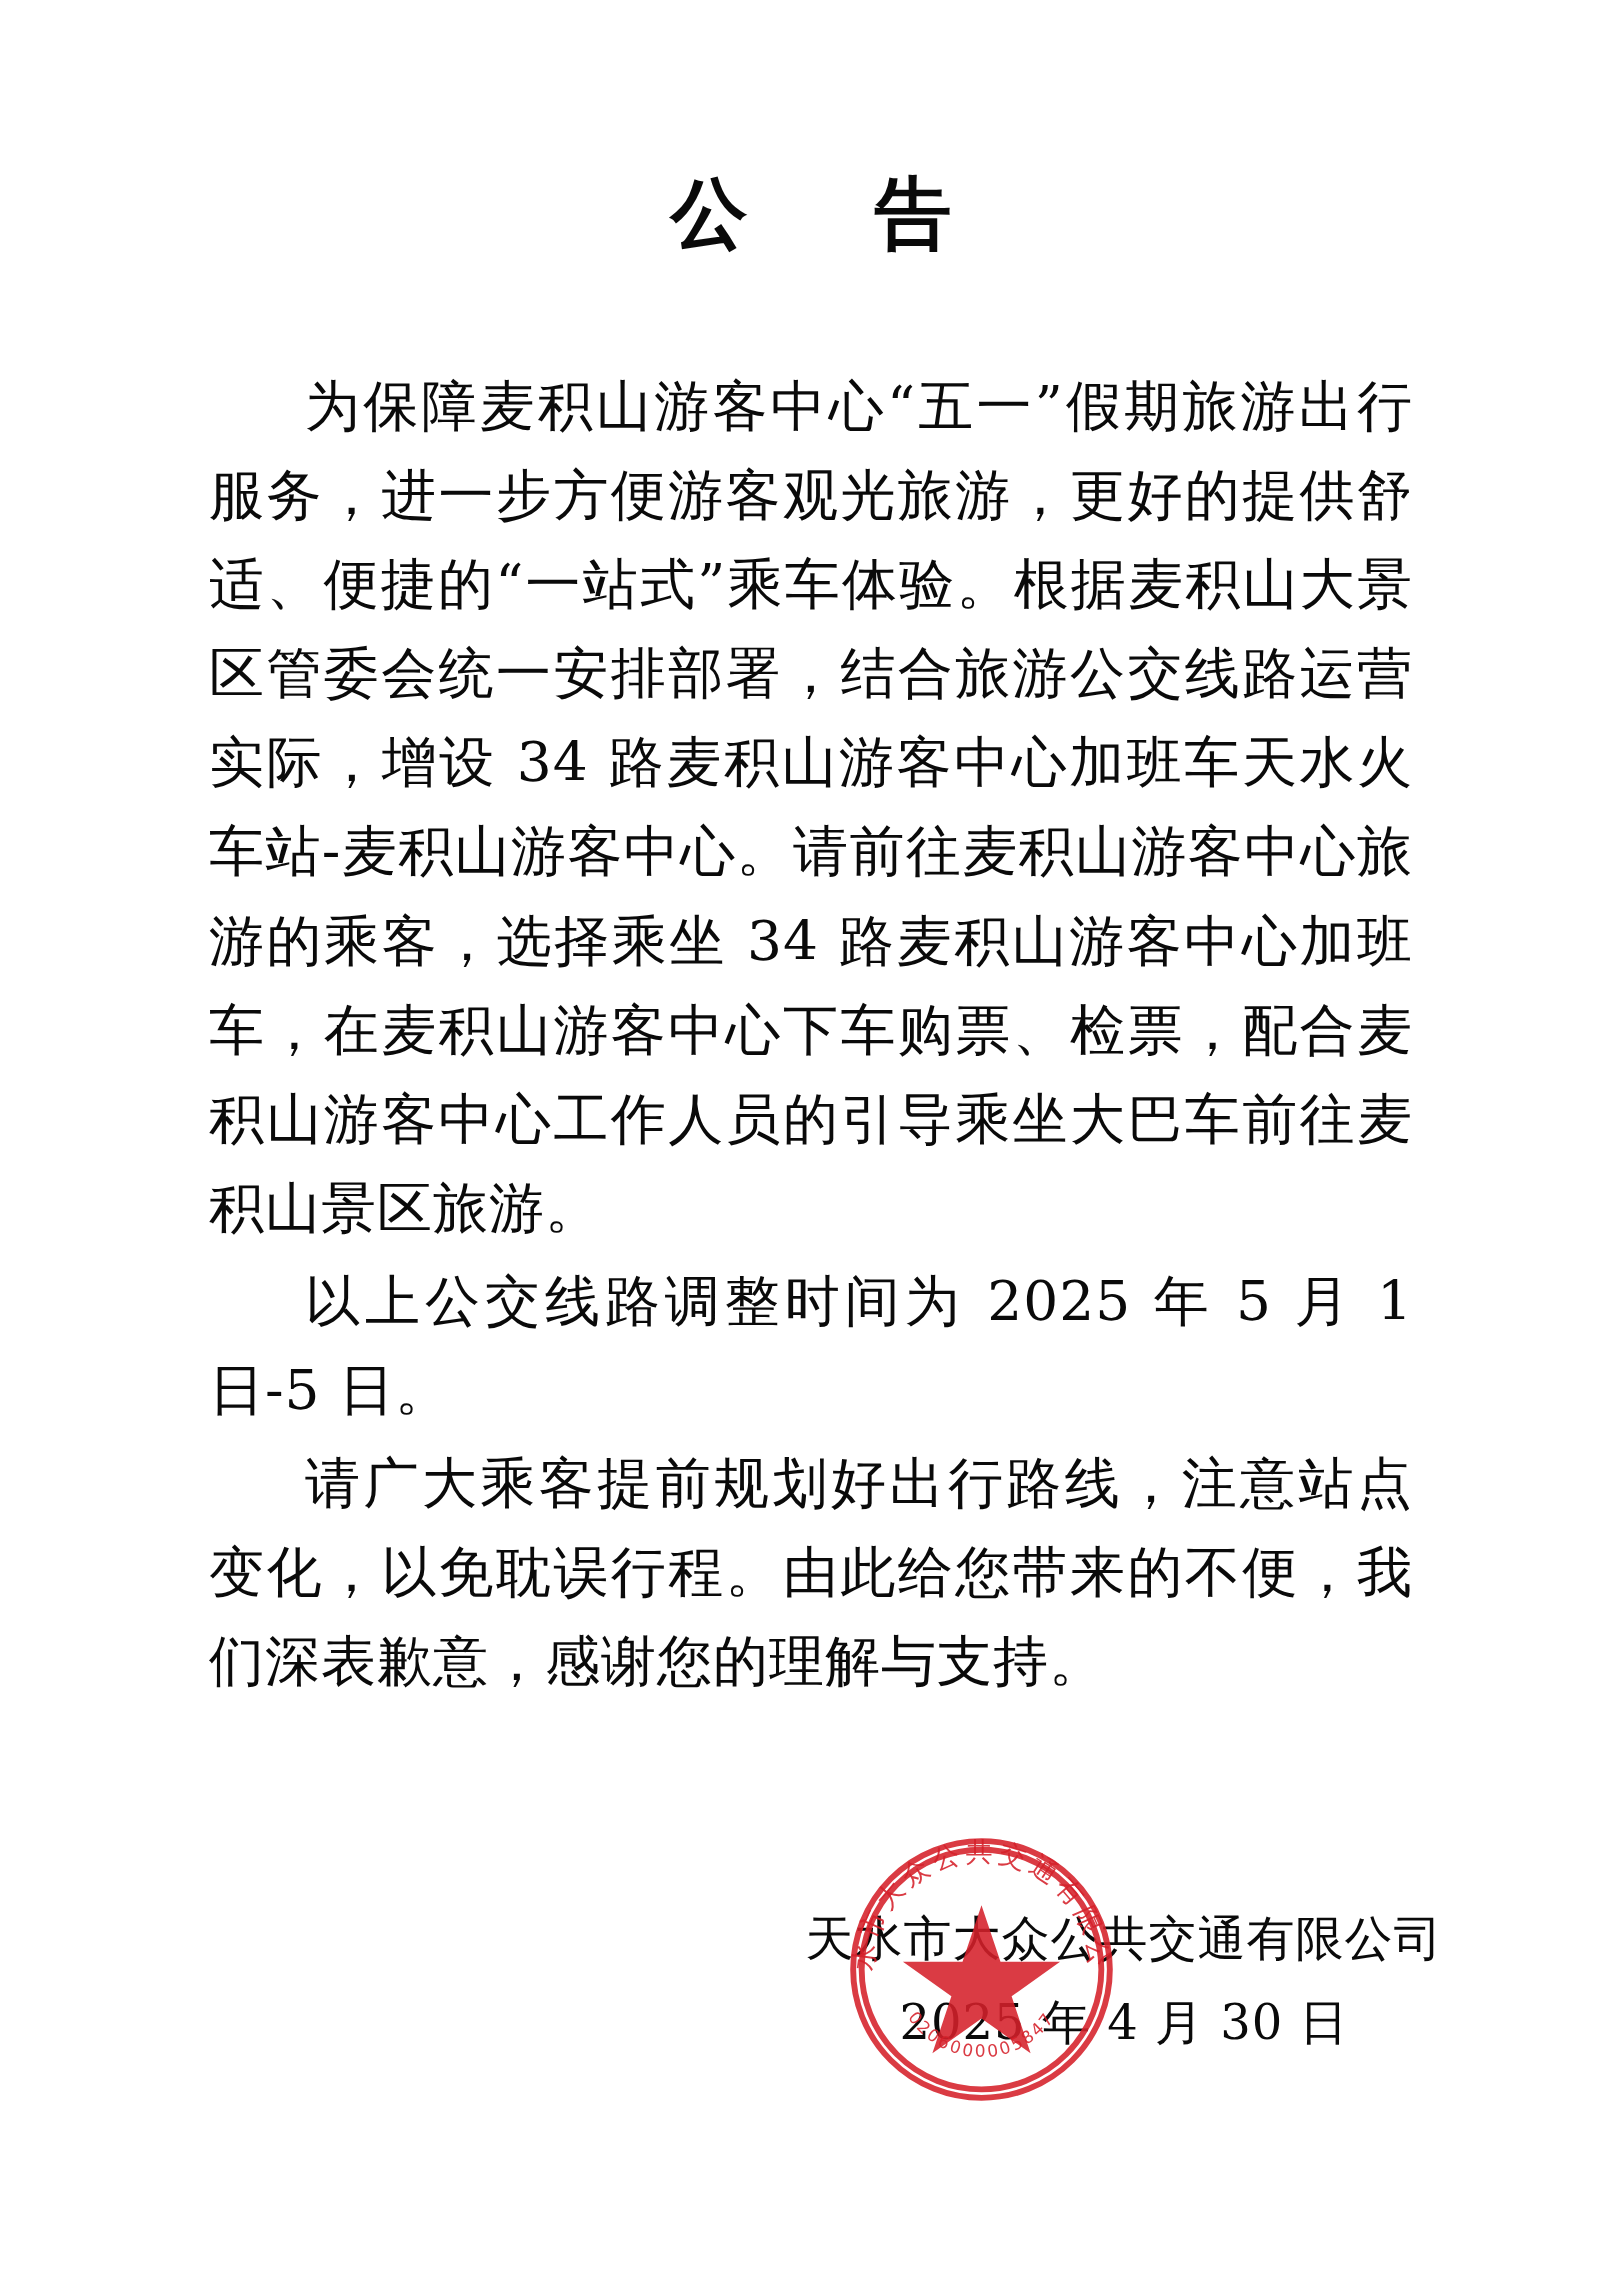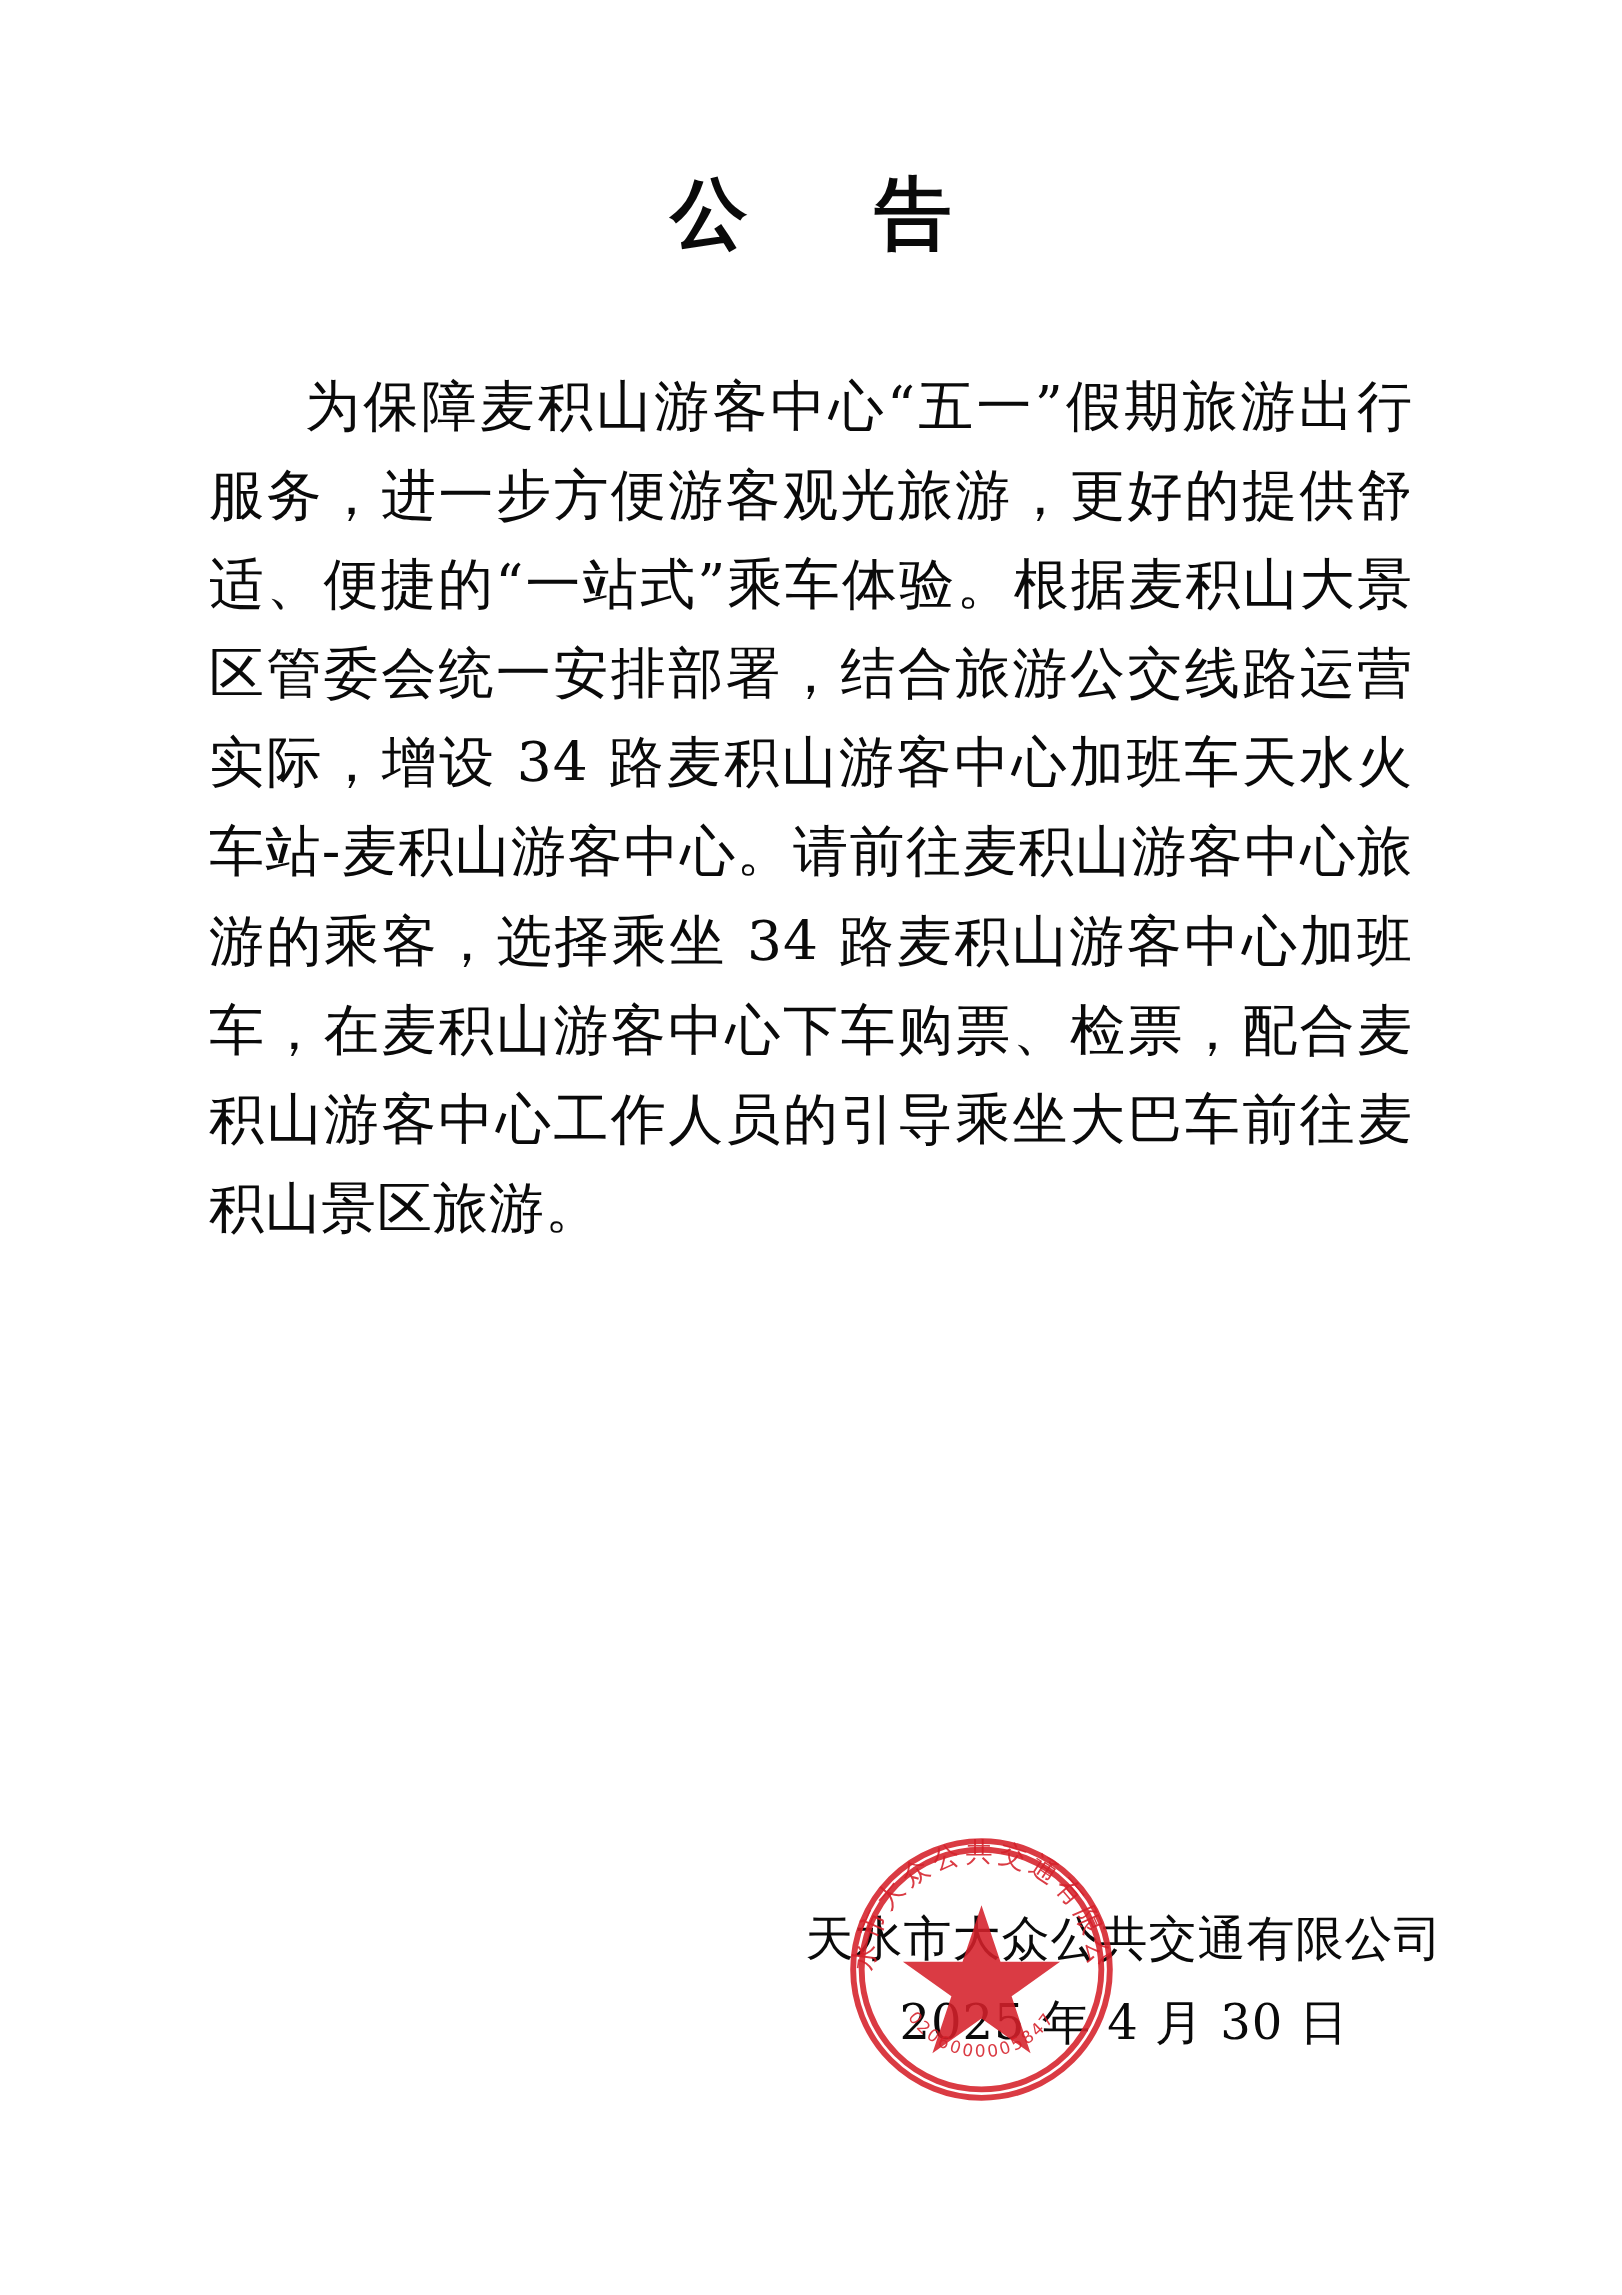--- a/index.html
+++ b/index.html
@@ -79,20 +79,22 @@
 </style>
 </head>
 <body>
 
 <div class="page">
 
   <h1 class="doc-title">公　告</h1>
 
   <div class="body-area">
     <p class="para">为保障麦积山游客中心“五一”假期旅游出行服务，进一步方便游客观光旅游，更好的提供舒适、便捷的“一站式”乘车体验。根据麦积山大景区管委会统一安排部署，结合旅游公交线路运营实际，增设 34 路麦积山游客中心加班车天水火车站-麦积山游客中心。请前往麦积山游客中心旅游的乘客，选择乘坐 34 路麦积山游客中心加班车，在麦积山游客中心下车购票、检票，配合麦积山游客中心工作人员的引导乘坐大巴车前往麦积山景区旅游。</p>
+    <p class="para">以上公交线路调整时间为 2025 年 5 月 1 日-5 日。</p>
+    <p class="para">请广大乘客提前规划好出行路线，注意站点变化，以免耽误行程。由此给您带来的不便，我们深表歉意，感谢您的理解与支持。</p>
   </div>
 
   <div class="sign-block">
     <div class="sign-line">天水市大众公共交通有限公司</div>
     <div class="sign-line date">2025 年 4 月 30 日</div>
   </div>
 
   <div class="stamp">
     <svg viewBox="0 0 420 420" xmlns="http://www.w3.org/2000/svg">
       <g fill="none" stroke="#d5202a" stroke-width="9" opacity="0.88">

